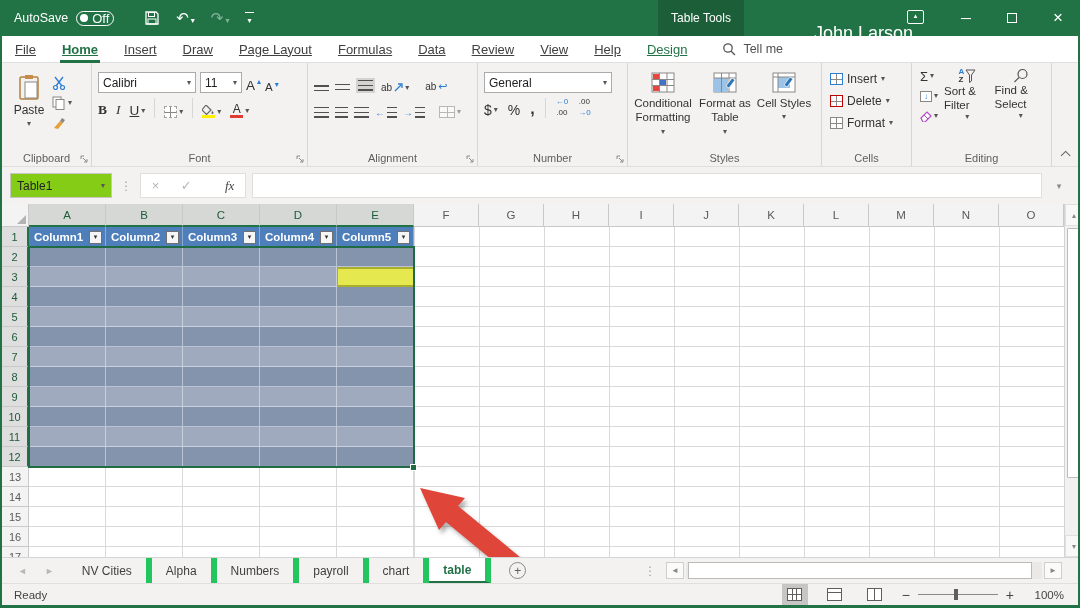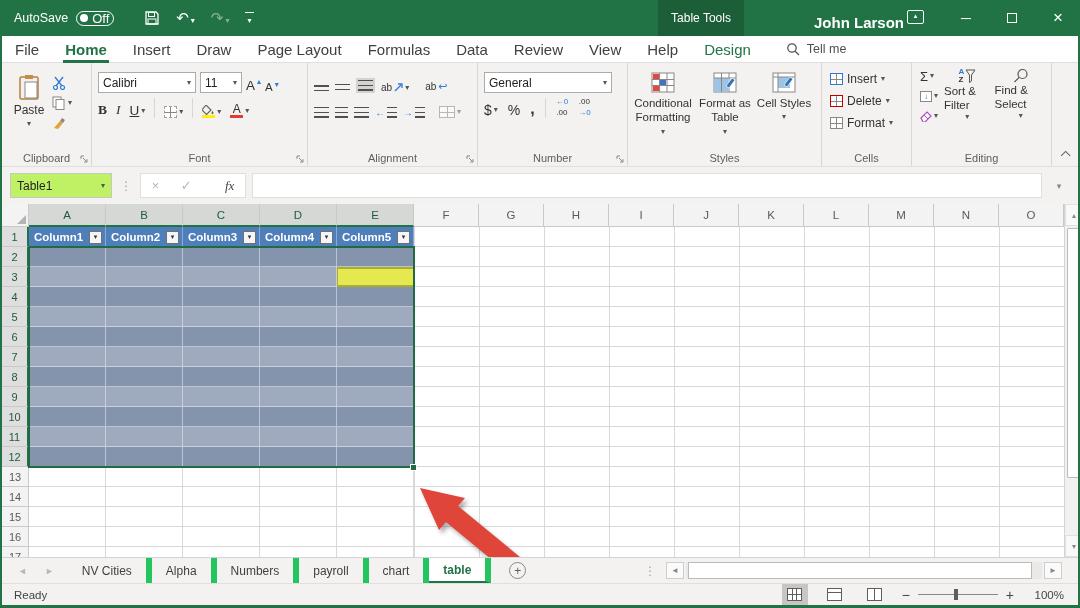--- a/index.html
+++ b/index.html
@@ -21,31 +21,31 @@
   .autosave { display:flex; align-items:center; gap:8px; font-size:12.5px; }
   .pill { width:38px; height:15px; border:1.5px solid #fff; border-radius:8px; display:flex; align-items:center; gap:4px; padding:0 3px; }
   .pill .dot { width:8px; height:8px; border-radius:50%; background:#fff; }
   .pill .off { font-size:13px; color:#fff; }
   .qat { display:flex; align-items:center; gap:16px; margin-left:16px; font-size:15px; }
   .qat .dis { opacity:.45; }
   .tinycaret { font-size:8px; margin-left:2px; }
   #title-text { position:absolute; left:330px; width:320px; text-align:center; font-size:12.5px; color:#fff; }
   #ctx-tab { position:absolute; left:656px; top:0; width:86px; height:36px; background:var(--ctx);
              display:flex; align-items:center; justify-content:center; font-size:12px; color:#fff; }
-  #user-name { position:absolute; left:812px; top:4px; height:36px; display:flex; align-items:center; font-size:15px;font-weight:bold; }
+  #user-name { position:absolute; left:812px; top:15px; height:36px; display:flex; align-items:center; font-size:18px; }
   #ribbon-opts { position:absolute; left:905px; top:10px; width:17px; height:14px; border:1.5px solid #fff; border-radius:2px;
                  display:flex; align-items:flex-start; justify-content:center; font-size:7px; padding-top:1px; }
   .winbtn { position:absolute; top:0; width:44px; height:36px; display:flex; align-items:center; justify-content:center; font-size:14px; }
   #btn-min { left:942px; } #btn-max { left:988px; } #btn-close { left:1034px; font-size:17px; }
   #btn-max .box { width:10px; height:10px; border:1.3px solid #fff; }
 
   
   #tabrow { position:absolute; left:0; top:36px; width:100%; height:27px; background:#fff;
             display:flex; align-items:center; border-bottom:1px solid #E1DFDD; }
-  .mtab { padding:0 13px; height:27px; display:flex; align-items:center; font-size:15px; color:#404040; position:relative; }
+  .mtab { padding:0 13px; height:27px; display:flex; align-items:center; font-size:13px; color:#404040; position:relative;text-decoration:underline; }
   .mtab.active { font-weight:bold; color:#217346; }
   .mtab.active::after { content:""; position:absolute; left:11px; right:11px; bottom:0; height:3px; background:var(--green); }
   .mtab.ctx { color:var(--green); }
   #tellme { display:flex; align-items:center; gap:7px; margin-left:22px; color:#505050; font-size:12.5px; }
   #tabrow-right { margin-left:auto; display:flex; gap:18px; padding-right:18px; }
   .pillbtn { display:flex; align-items:center; gap:6px; border:1px solid #C3C9C3; background:#fff;
              border-radius:2px; height:22px; padding:0 10px; font-size:12.5px; color:#217346; }
 
   
   #ribbon { position:absolute; left:0; top:63px; width:100%; height:104px; background:var(--ribbon);
@@ -71,21 +71,21 @@
       linear-gradient(#8A8886 0 0) 0 50%/100% 1px no-repeat, #fff; position:relative; }
   .editcol { display:flex; flex-direction:column; gap:4px; margin-right:6px; }
   .editcol .sbtn { font-size:13px; height:16px; }
   .twoline { display:flex; flex-direction:column; align-items:center; font-size:11.5px; line-height:1.25; color:#333; }
   #collapse { position:absolute; right:10px; bottom:8px; width:8px; height:8px; }
   #collapse i { display:block; width:7px; height:7px; border-top:1.6px solid #666; border-right:1.6px solid #666; transform:rotate(-45deg) translateY(3px); }
 
   
   #formulabar { position:absolute; left:0; top:167px; width:100%; height:37px; background:var(--ribbon);
                 display:flex; align-items:center; padding:0 8px; gap:6px; }
-  #namebox { width:102px; height:25px; background:#bef264; border:1px solid #C8C6C4; display:flex; align-items:center;
+  #namebox { width:102px; height:25px; background:#84cc16; border:1px solid #C8C6C4; display:flex; align-items:center;
              justify-content:space-between; padding:0 6px; font-size:12px; color:#222; }
   .fdots { color:#A0A0A0; font-size:12px; padding:0 2px; }
   #fbtns { width:106px; height:25px; background:#fff; border:1px solid #E1DFDD; display:flex; align-items:center;
            justify-content:space-around; }
   #fbtns .gray { color:#B8B6B4; font-size:13px; }
   #fx { font-style:italic; font-family:"Liberation Serif", serif; font-size:13px; color:#444;margin-left:12px; }
   #finput { flex:1; height:25px; background:#fff; border:1px solid #E1DFDD; font-size:12px; color:#222; padding:0 6px;
             display:flex; align-items:center; }
   #fchev { width:22px; text-align:center; color:#888; font-size:9px; }
 

